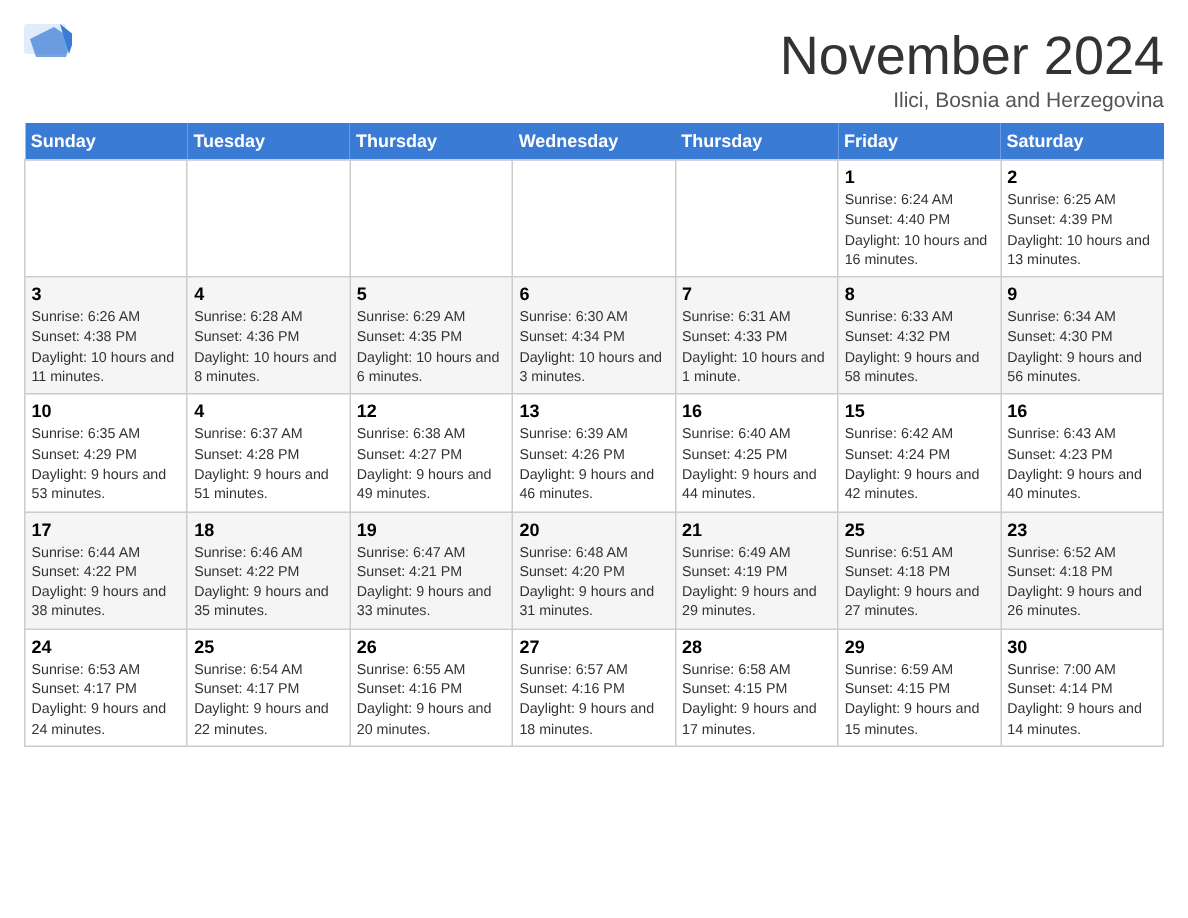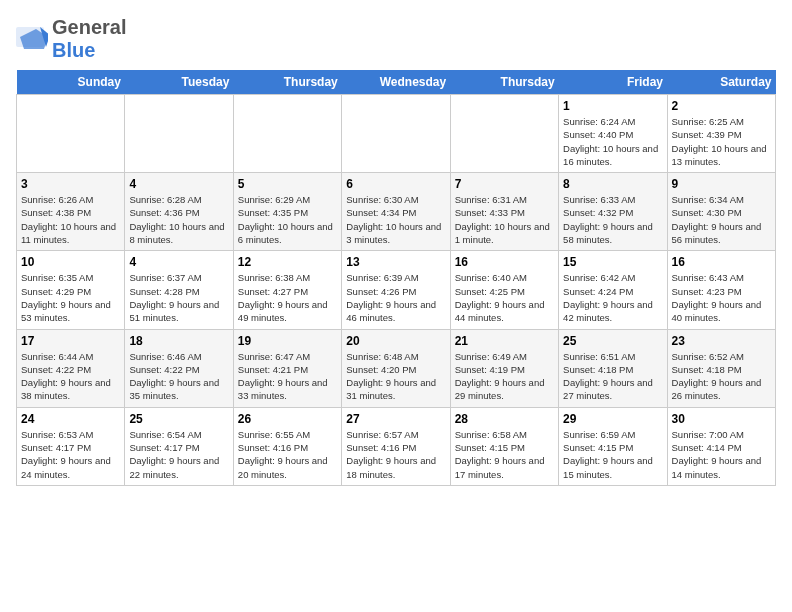--- a/index.html
+++ b/index.html
@@ -33,21 +33,21 @@
     }
     table {
       width: 100%;
       border-collapse: collapse;
       font-size: 10.5px;
     }
     thead tr th {
       background: #3a7bd5;
       color: #fff;
       padding: 5px 4px;
-      text-align: right;
+      text-align: left;
       font-size: 12px;
       font-weight: bold;
       margin-left: 32px;
     }
     tbody tr td {
       border: 1px solid #ccc;
       vertical-align: top;
       padding: 4px;
       width: calc(100% / 7);
       min-height: 70px;
@@ -79,25 +79,25 @@
 <body>
 
 <div class="header-area">
   <div class="logo">
     <div class="logo-wrapper">
       <svg width="32" height="24" viewBox="0 0 32 24">
         <rect x="0" y="0" width="28" height="20" rx="2" fill="#3a7bd5" opacity="0.15"></rect>
         <polygon points="20,2 32,10 28,22 8,22 4,10" fill="#3a7bd5" opacity="0.7"></polygon>
         <polygon points="24,0 34,8 30,20" fill="#3a7bd5"></polygon>
       </svg>
-      <div>
-        <span class="logo-general">General</span><br>
-        <span class="logo-blue">Blue</span>
-      </div>
     </div>
+  </div>
+  <div class="title-area">
+    <div class="month-title">November 2024</div>
+    <div class="location">Ilici, Bosnia and Herzegovina</div>
   </div>
 </div>
 
 <table>
   <thead>
     <tr>
     <th>Sunday</th>
         <th>Tuesday</th>
         <th>Thursday</th>
         <th>Wednesday</th>

